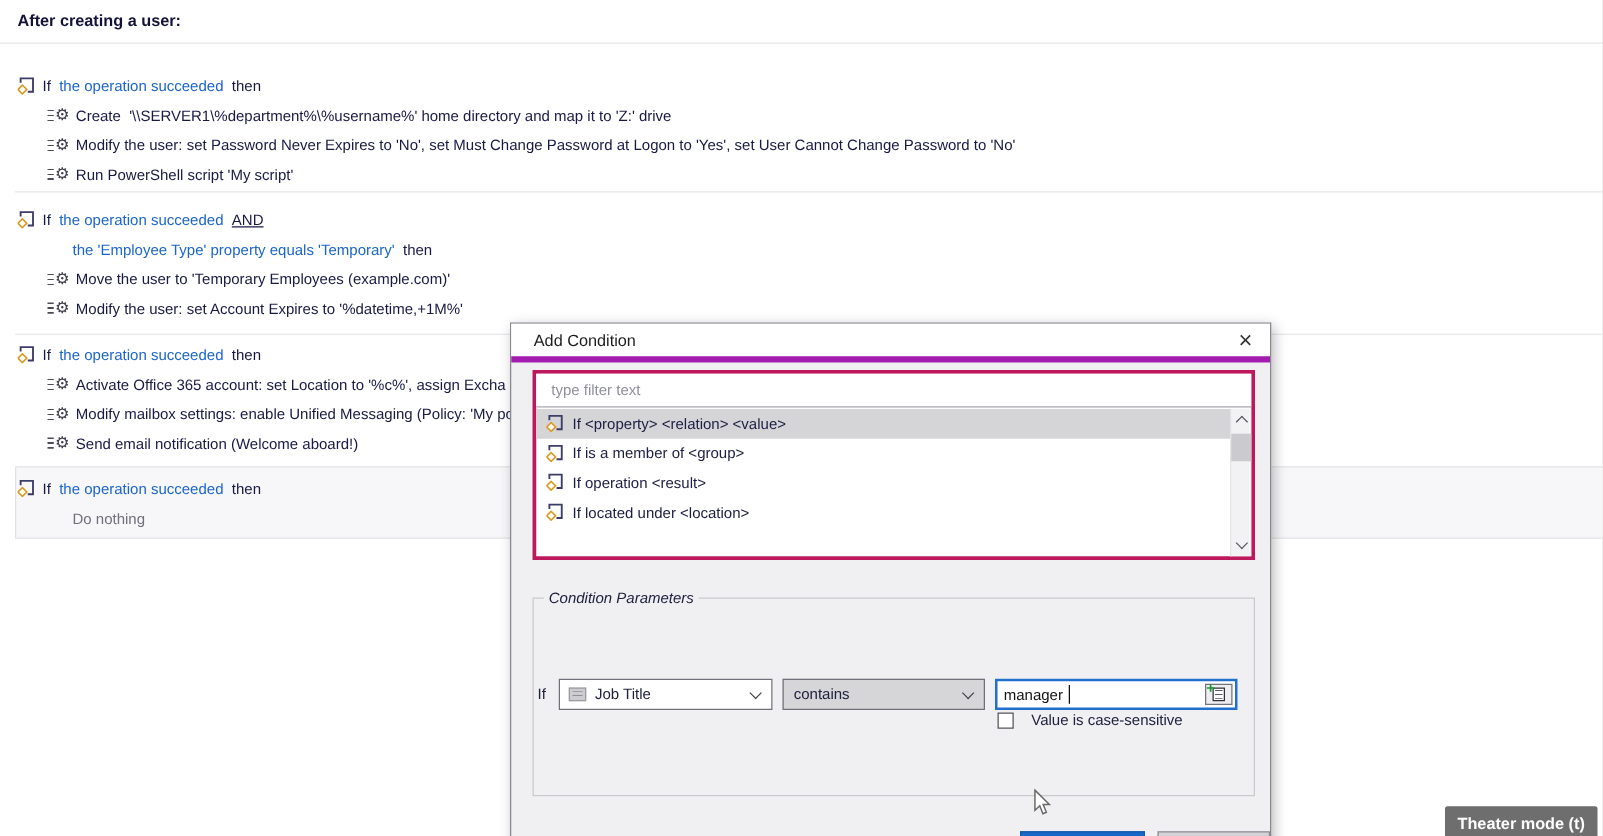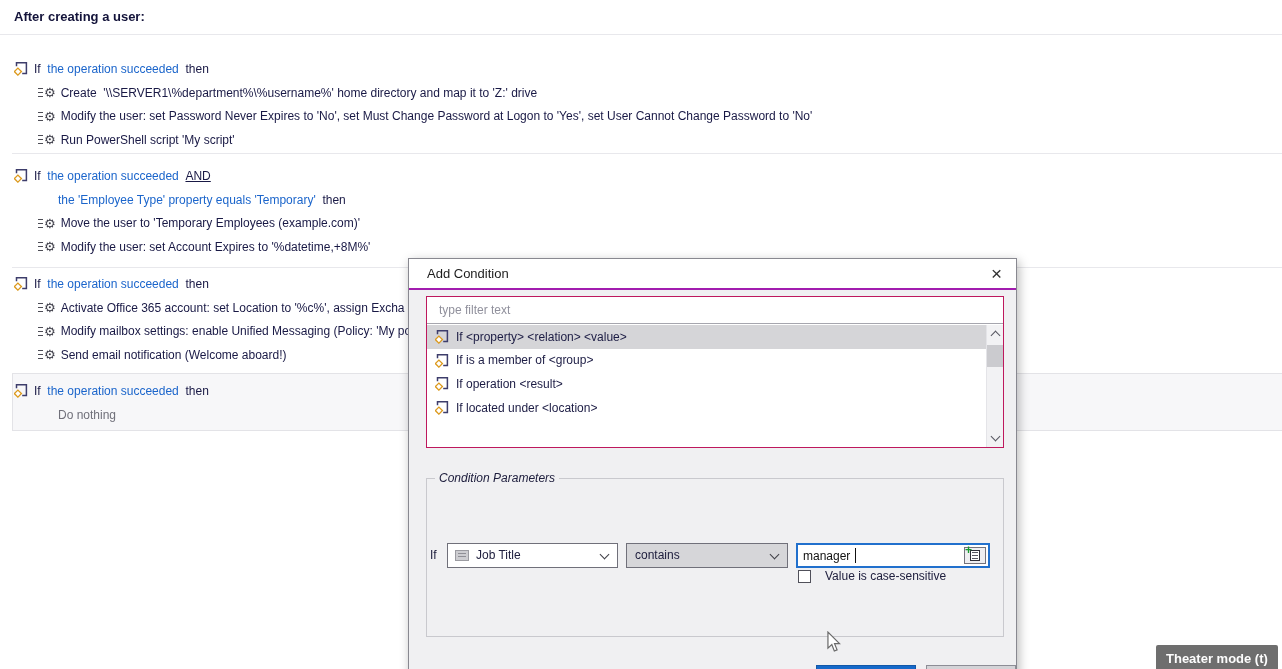--- a/index.html
+++ b/index.html
@@ -23,26 +23,26 @@
   .seg-and{color:#191945;text-decoration:underline;}
   .seg-muted{color:#70707a;}
   .cond-ico{display:inline-block;margin-right:6px;flex:0 0 auto;}
   .act-icon{display:inline-flex;align-items:center;margin-right:5px;flex:0 0 auto;}
   .act-icon .m{display:inline-block;width:5px;height:9px;margin-right:1px;
                background:repeating-linear-gradient(to bottom,#4c4c55 0 1.2px,transparent 1.2px 3.9px);}
   .act-icon .g{font-family:"DejaVu Sans",sans-serif;font-style:normal;font-size:13px;line-height:1;color:#3f3f4a;}
   
   .dlg{position:absolute;left:408px;top:258px;width:609px;height:440px;background:#f0f0f2;
        border:1px solid #888890;box-sizing:border-box;box-shadow:2px 3px 10px rgba(0,0,0,0.28);z-index:20;}
-  .dlg-titlebar{height:31px;background:#ffffff;border-bottom:2px solid #a21caf;
+  .dlg-titlebar{height:31px;background:#ffffff;border-bottom:5px solid #a21caf;
                 display:flex;align-items:center;justify-content:space-between;padding:0 11px 0 18px;box-sizing:border-box;}
   .dlg-title{font-size:13px;color:#1c1c1c;}
   .dlg-close{font-size:19px;color:#333333;line-height:1;padding:0 3px;}
   .listbox{position:absolute;left:17px;top:37px;width:578px;height:152px;background:#fff;
-           border:1px solid #be185d;box-sizing:border-box;}
+           border:3px solid #be185d;box-sizing:border-box;}
   .filter-input{display:block;width:100%;height:27px;border:0;border-bottom:1px solid #a6a6ae;
                 padding:0 12px;font-family:"Liberation Sans",sans-serif;font-size:12px;color:#333;
                 box-sizing:border-box;outline:none;background:#fff;}
   .filter-input::placeholder{color:#90909c;}
   .cond-rows{position:absolute;left:0;top:28px;right:17px;bottom:0;overflow:hidden;}
   .cond-row{height:23.6px;display:flex;align-items:center;padding-left:8px;font-size:12px;color:#1c1c44;}
   .cond-row.selected{background:#d5d5d8;}
   .cond-row .cond-ico{margin-right:7px;}
   .sbar{position:absolute;top:28px;right:0;bottom:0;width:17px;background:#f2f2f4;border-left:1px solid #e4e4e8;box-sizing:border-box;}
   .sb-btn{position:absolute;left:0;width:16px;height:17px;display:flex;align-items:center;justify-content:center;}
@@ -105,21 +105,21 @@
         <div class="rule-row kind-action"><span class="act-icon"><i class="m"></i><i class="g">⚙</i></span><span class="seg-plain">Modify the user: set Password Never Expires to 'No', set Must Change Password at Logon to 'Yes', set User Cannot Change Password to 'No'</span></div>
         <div class="rule-row kind-action"><span class="act-icon"><i class="m"></i><i class="g">⚙</i></span><span class="seg-plain">Run PowerShell script 'My script'</span></div>
       </div>
       <div class="rule-block" style="top: 164px;">
         <div class="rule-row kind-if"><svg class="cond-ico" width="14" height="15" viewBox="0 0 14 15">
             <path d="M2.5 5.2 V1.7 H12.4 V12.4 H8.2" fill="none" stroke="#3d3d6b" stroke-width="1.5"></path>
             <rect x="1.4" y="8.1" width="5" height="5" transform="rotate(45 3.9 10.6)" fill="#ffffff" stroke="#dc9a1e" stroke-width="1.3"></rect>
           </svg><span class="seg-plain">If  </span><span class="seg-link">the operation succeeded</span><span class="seg-plain">  </span><span class="seg-and">AND</span></div>
         <div class="rule-row kind-ifcont"><span class="seg-link">the 'Employee Type' property equals 'Temporary'</span><span class="seg-plain">  then</span></div>
         <div class="rule-row kind-action"><span class="act-icon"><i class="m"></i><i class="g">⚙</i></span><span class="seg-plain">Move the user to 'Temporary Employees (example.com)'</span></div>
-        <div class="rule-row kind-action"><span class="act-icon"><i class="m"></i><i class="g">⚙</i></span><span class="seg-plain">Modify the user: set Account Expires to '%datetime,+8M%'</span></div>
+        <div class="rule-row kind-action"><span class="act-icon"><i class="m"></i><i class="g">⚙</i></span><span class="seg-plain">Modify the user: set Account Expires to '%datetime,+1M%'</span></div>
       </div>
       <div class="rule-block" style="top: 272px;">
         <div class="rule-row kind-if"><svg class="cond-ico" width="14" height="15" viewBox="0 0 14 15">
             <path d="M2.5 5.2 V1.7 H12.4 V12.4 H8.2" fill="none" stroke="#3d3d6b" stroke-width="1.5"></path>
             <rect x="1.4" y="8.1" width="5" height="5" transform="rotate(45 3.9 10.6)" fill="#ffffff" stroke="#dc9a1e" stroke-width="1.3"></rect>
           </svg><span class="seg-plain">If  </span><span class="seg-link">the operation succeeded</span><span class="seg-plain">  then</span></div>
         <div class="rule-row kind-action"><span class="act-icon"><i class="m"></i><i class="g">⚙</i></span><span class="seg-plain">Activate Office 365 account: set Location to '%c%', assign Excha</span></div>
         <div class="rule-row kind-action"><span class="act-icon"><i class="m"></i><i class="g">⚙</i></span><span class="seg-plain">Modify mailbox settings: enable Unified Messaging (Policy: 'My po</span></div>
         <div class="rule-row kind-action"><span class="act-icon"><i class="m"></i><i class="g">⚙</i></span><span class="seg-plain">Send email notification (Welcome aboard!)</span></div>
       </div>

